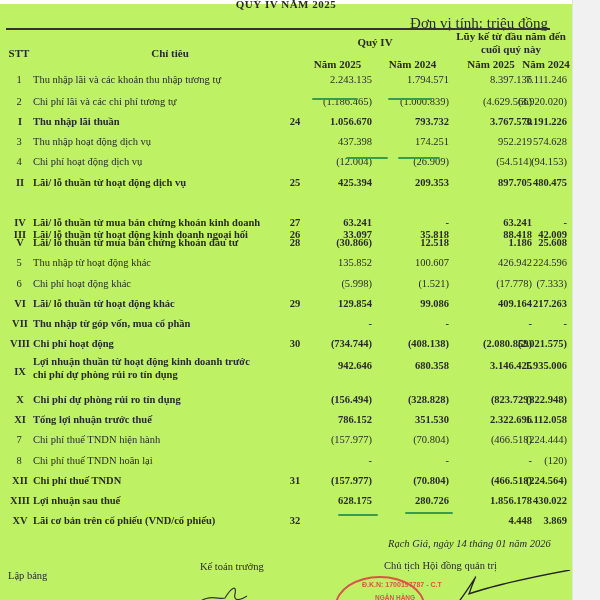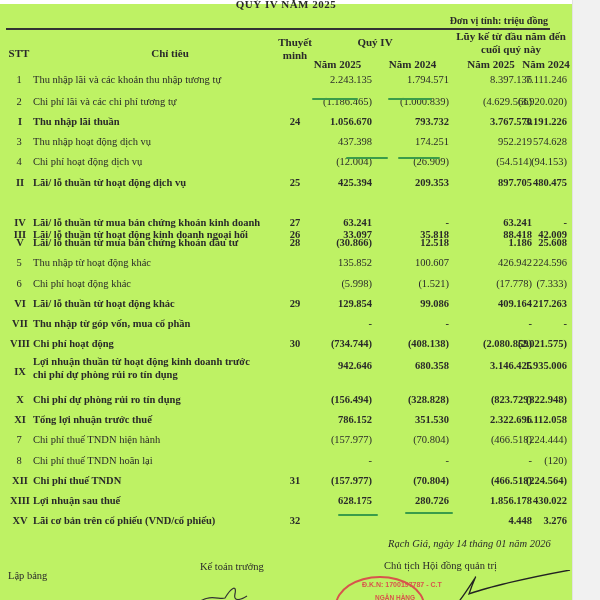--- a/index.html
+++ b/index.html
@@ -1,21 +1,21 @@
 <!DOCTYPE html>
 <html><head>
 <meta charset="utf-8">
 <style>
   * { box-sizing: border-box; margin: 0; padding: 0; }
   html, body { width: 600px; height: 600px; overflow: hidden; background: #ffffff; }
   body { font-family: "Liberation Serif", "DejaVu Serif", serif; color: #2a2a2a; position: relative; }
   .page { position: absolute; left: 0; top: 4px; width: 572px; height: 600px; background: #bef264; }
   .rightstrip { position: absolute; left: 572px; top: 0; width: 28px; height: 600px; background: #f1f1f1; border-left: 1px solid #e2e2e2; }
   .title { position: absolute; top: -6px; left: 0; width: 572px; text-align: center; font-weight: bold; font-size: 11px; letter-spacing: 0.5px; }
-  .unit { position: absolute; top: 11px; right: 24px; font-weight: bold; font-size: 10px; margin-left: 32px; }
+  .unit { position: absolute; top: 11px; right: 24px; font-weight: normal; font-size: 15px; margin-left: 32px; }
   .rule { position: absolute; top: 24px; left: 6px; width: 544px; height: 2px; background: #333; }
   .hdr { position: absolute; font-weight: bold; font-size: 11px; text-align: center; line-height: 13px; }
   .row { position: absolute; left: 0; width: 572px; height: 20px; font-size: 10.5px; }
   .row.bold { font-weight: bold; }
   .row .stt { position: absolute; left: 0; width: 40px; text-align: center; top: 0; }
   .row.plain .stt { left: 2px; width: 34px; }
   .row .label { position: absolute; left: 33px; top: 0; white-space: nowrap; }
   .row .note { position: absolute; left: 265px; width: 60px; text-align: center; top: 0; }
   .row .v { position: absolute; top: 0; text-align: right; white-space: nowrap; }
   .c1 { left: 300px; width: 72px; }
@@ -33,24 +33,20 @@
 </head>
 <body>
 
 <div class="page">
   <div class="title">QUÝ IV NĂM 2025</div>
   <div class="unit">Đơn vị tính: triệu đồng</div>
   <div class="rule"></div>
 
   <div class="hdr" style="left:4px; top:43px; width:30px;">STT</div>
   <div class="hdr" style="left:100px; top:43px; width:140px;">Chỉ tiêu</div>
-  <div class="hdr" style="left:265px; top:32px; width:60px;">
-    <div>Thuyết</div>
-    <div>minh</div>
-  </div>
   <div class="hdr" style="left:300px; top:32px; width:150px;">Quý IV</div>
   <div class="hdr" style="left:450px; top:26px; width:122px;">
     <div>Lũy kế từ đầu năm đến</div>
     <div>cuối quý này</div>
   </div>
   <div class="hdr" style="left:300px; top:54px; width:75px;">Năm 2025</div>
   <div class="hdr" style="left:375px; top:54px; width:75px;">Năm 2024</div>
   <div class="hdr" style="left:450px; top:54px; width:82px;">Năm 2025</div>
   <div class="hdr" style="left:520px; top:54px; width:52px;">Năm 2024</div>
 
@@ -245,21 +241,21 @@
         <div class="v c3">1.856.178</div>
         <div class="v c4">430.022</div>
       </div>
       <div class="row bold" style="top: 511px;">
         <div class="stt">XV</div>
         <div class="label">Lãi cơ bản trên cổ phiếu (VND/cổ phiếu)</div>
         <div class="note">32</div>
         <div class="v c1"></div>
         <div class="v c2"></div>
         <div class="v c3">4.448</div>
-        <div class="v c4">3.276</div>
+        <div class="v c4">3.869</div>
       </div>
     </div>
 
   <div class="uline" style="left:312px; top:94px; width:46px;"></div>
   <div class="uline" style="left:388px; top:94px; width:44px;"></div>
   <div class="uline" style="left:346px; top:153px; width:42px;"></div>
   <div class="uline" style="left:398px; top:153px; width:42px;"></div>
   <div class="uline" style="left:338px; top:510px; width:40px;"></div>
   <div class="uline" style="left:405px; top:508px; width:48px;"></div>
 

